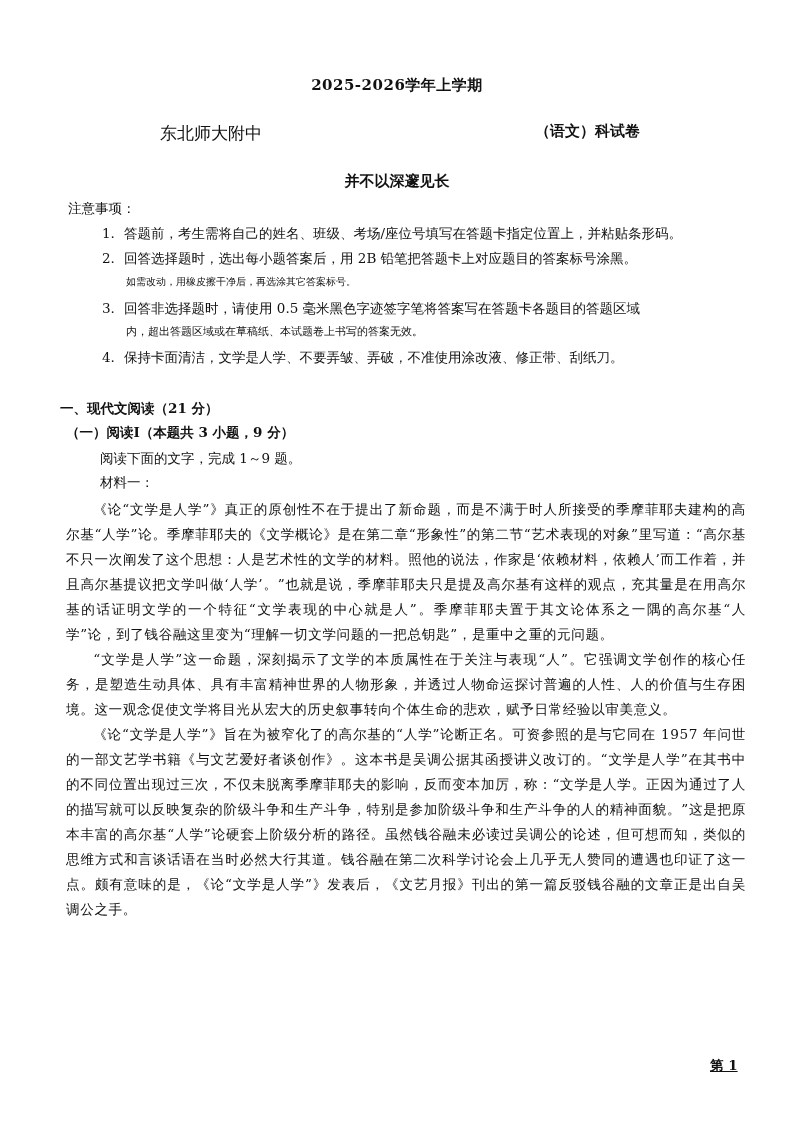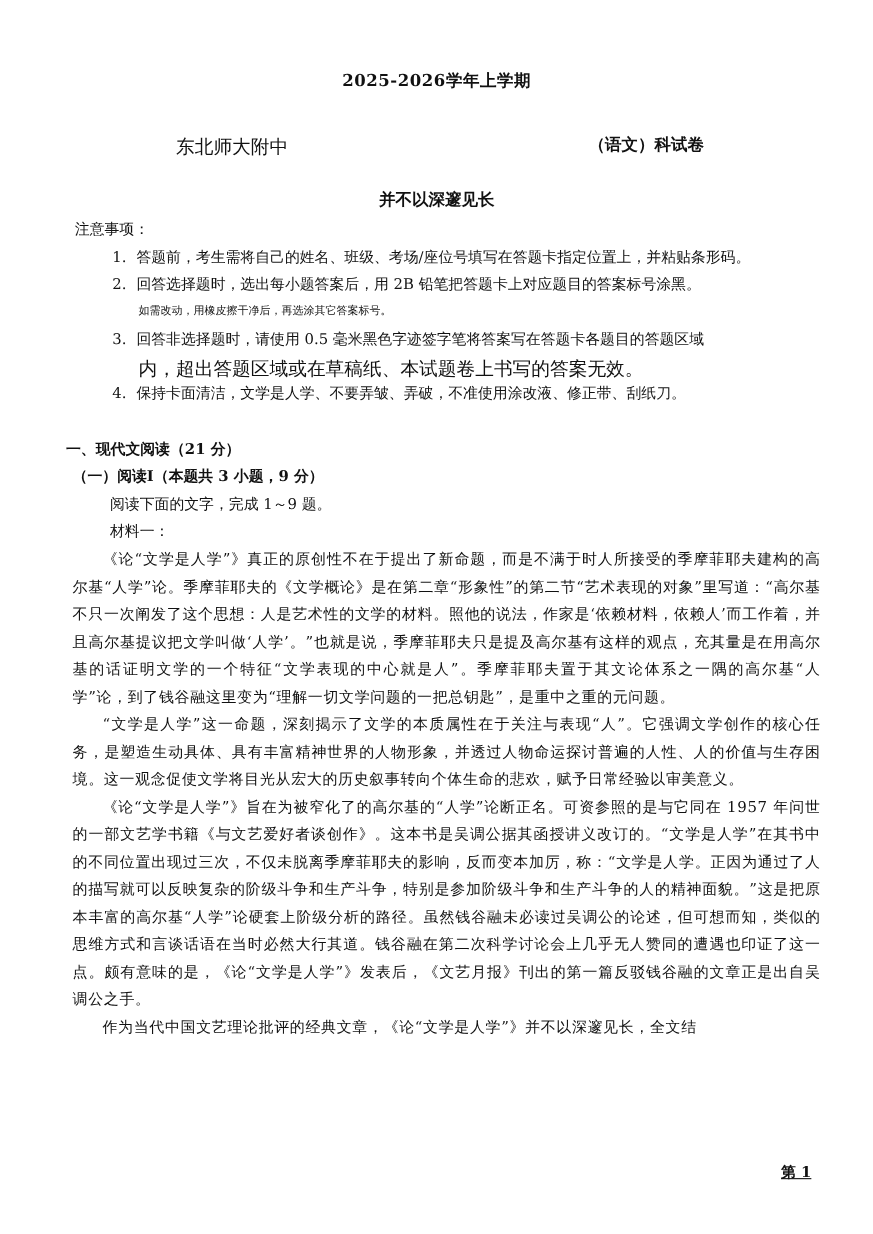--- a/index.html
+++ b/index.html
@@ -1,32 +1,32 @@
 <!DOCTYPE html>
 <html><head>
 <meta charset="utf-8">
 <style>
   html, body { margin: 0; padding: 0; background: #ffffff; }
   body {
     width: 794px; height: 1122px; position: relative; overflow: hidden;
     color: #111; font-family: "DejaVu Serif", serif;
   }
   .abs { position: absolute; white-space: nowrap; }
-  .title1 { top: 64px; left: 0; width: 794px; text-align: center; font-size: 15px; font-weight: bold; letter-spacing: 0.5px; }
+  .title1 { top: 76px; left: 0; width: 794px; text-align: center; font-size: 15px; font-weight: bold; letter-spacing: 0.5px; }
   .school { top: 122px; left: 160px; font-size: 17px; font-weight: normal; }
   .subject { top: 122px; left: 535px; font-size: 15px; font-weight: bold; }
   .title3 { top: 172px; left: 0; width: 794px; text-align: center; font-size: 15px; font-weight: bold; }
   .notice-head { top: 200px; left: 68px; font-size: 13.5px; }
   .notice { font-size: 13.5px; left: 102px; }
   .notice .num { display: inline-block; width: 22px; }
   .n1 { top: 225px; }
   .n2 { top: 250px; }
   .n2b { top: 275px; left: 126px; font-size: 10px; }
   .n3 { top: 300px; }
-  .n3b { top: 324px; left: 126px; font-size: 17px; }
+  .n3b { top: 324px; left: 126px; font-size: 11px; }
   .n4 { top: 349px; }
   .sec1 { top: 400px; left: 60px; font-size: 13.5px; font-weight: bold; }
   .sec1-sub { top: 424px; left: 66px; font-size: 13.5px; font-weight: bold; }
   .instr { top: 450px; left: 100px; font-size: 13.5px; }
   .mat { top: 474px; left: 100px; font-size: 13.5px; }
   .body-text {
     position: absolute; left: 66px; width: 680px; top: 497px;
     font-size: 13.6px; line-height: 25px; text-align: justify;
     font-family: "DejaVu Serif", serif; letter-spacing: 0.6px;
   }
@@ -59,16 +59,15 @@
 
 <div class="abs sec1">一、现代文阅读（21 分）</div>
 <div class="abs sec1-sub">（一）阅读I（本题共 3 小题，9 分）</div>
 <div class="abs instr">阅读下面的文字，完成 1～9 题。</div>
 <div class="abs mat">材料一：</div>
 
 <div class="body-text">
   <p>《论“文学是人学”》真正的原创性不在于提出了新命题，而是不满于时人所接受的季摩菲耶夫建构的高尔基“人学”论。季摩菲耶夫的《文学概论》是在第二章“形象性”的第二节“艺术表现的对象”里写道：“高尔基不只一次阐发了这个思想：人是艺术性的文学的材料。照他的说法，作家是‘依赖材料，依赖人’而工作着，并且高尔基提议把文学叫做‘人学’。”也就是说，季摩菲耶夫只是提及高尔基有这样的观点，充其量是在用高尔基的话证明文学的一个特征“文学表现的中心就是人”。季摩菲耶夫置于其文论体系之一隅的高尔基“人学”论，到了钱谷融这里变为“理解一切文学问题的一把总钥匙”，是重中之重的元问题。</p>
   <p>“文学是人学”这一命题，深刻揭示了文学的本质属性在于关注与表现“人”。它强调文学创作的核心任务，是塑造生动具体、具有丰富精神世界的人物形象，并透过人物命运探讨普遍的人性、人的价值与生存困境。这一观念促使文学将目光从宏大的历史叙事转向个体生命的悲欢，赋予日常经验以审美意义。</p>
   <p>《论“文学是人学”》旨在为被窄化了的高尔基的“人学”论断正名。可资参照的是与它同在 1957 年问世的一部文艺学书籍《与文艺爱好者谈创作》。这本书是吴调公据其函授讲义改订的。“文学是人学”在其书中的不同位置出现过三次，不仅未脱离季摩菲耶夫的影响，反而变本加厉，称：“文学是人学。正因为通过了人的描写就可以反映复杂的阶级斗争和生产斗争，特别是参加阶级斗争和生产斗争的人的精神面貌。”这是把原本丰富的高尔基“人学”论硬套上阶级分析的路径。虽然钱谷融未必读过吴调公的论述，但可想而知，类似的思维方式和言谈话语在当时必然大行其道。钱谷融在第二次科学讨论会上几乎无人赞同的遭遇也印证了这一点。颇有意味的是，《论“文学是人学”》发表后，《文艺月报》刊出的第一篇反驳钱谷融的文章正是出自吴调公之手。</p>
-  <p>作为当代中国文艺理论批评的经典文章，《论“文学是人学”》并不以深邃见长，全文结</p>
 </div>
 
 <div class="abs page-num">第 1</div>
 
 </body></html>

